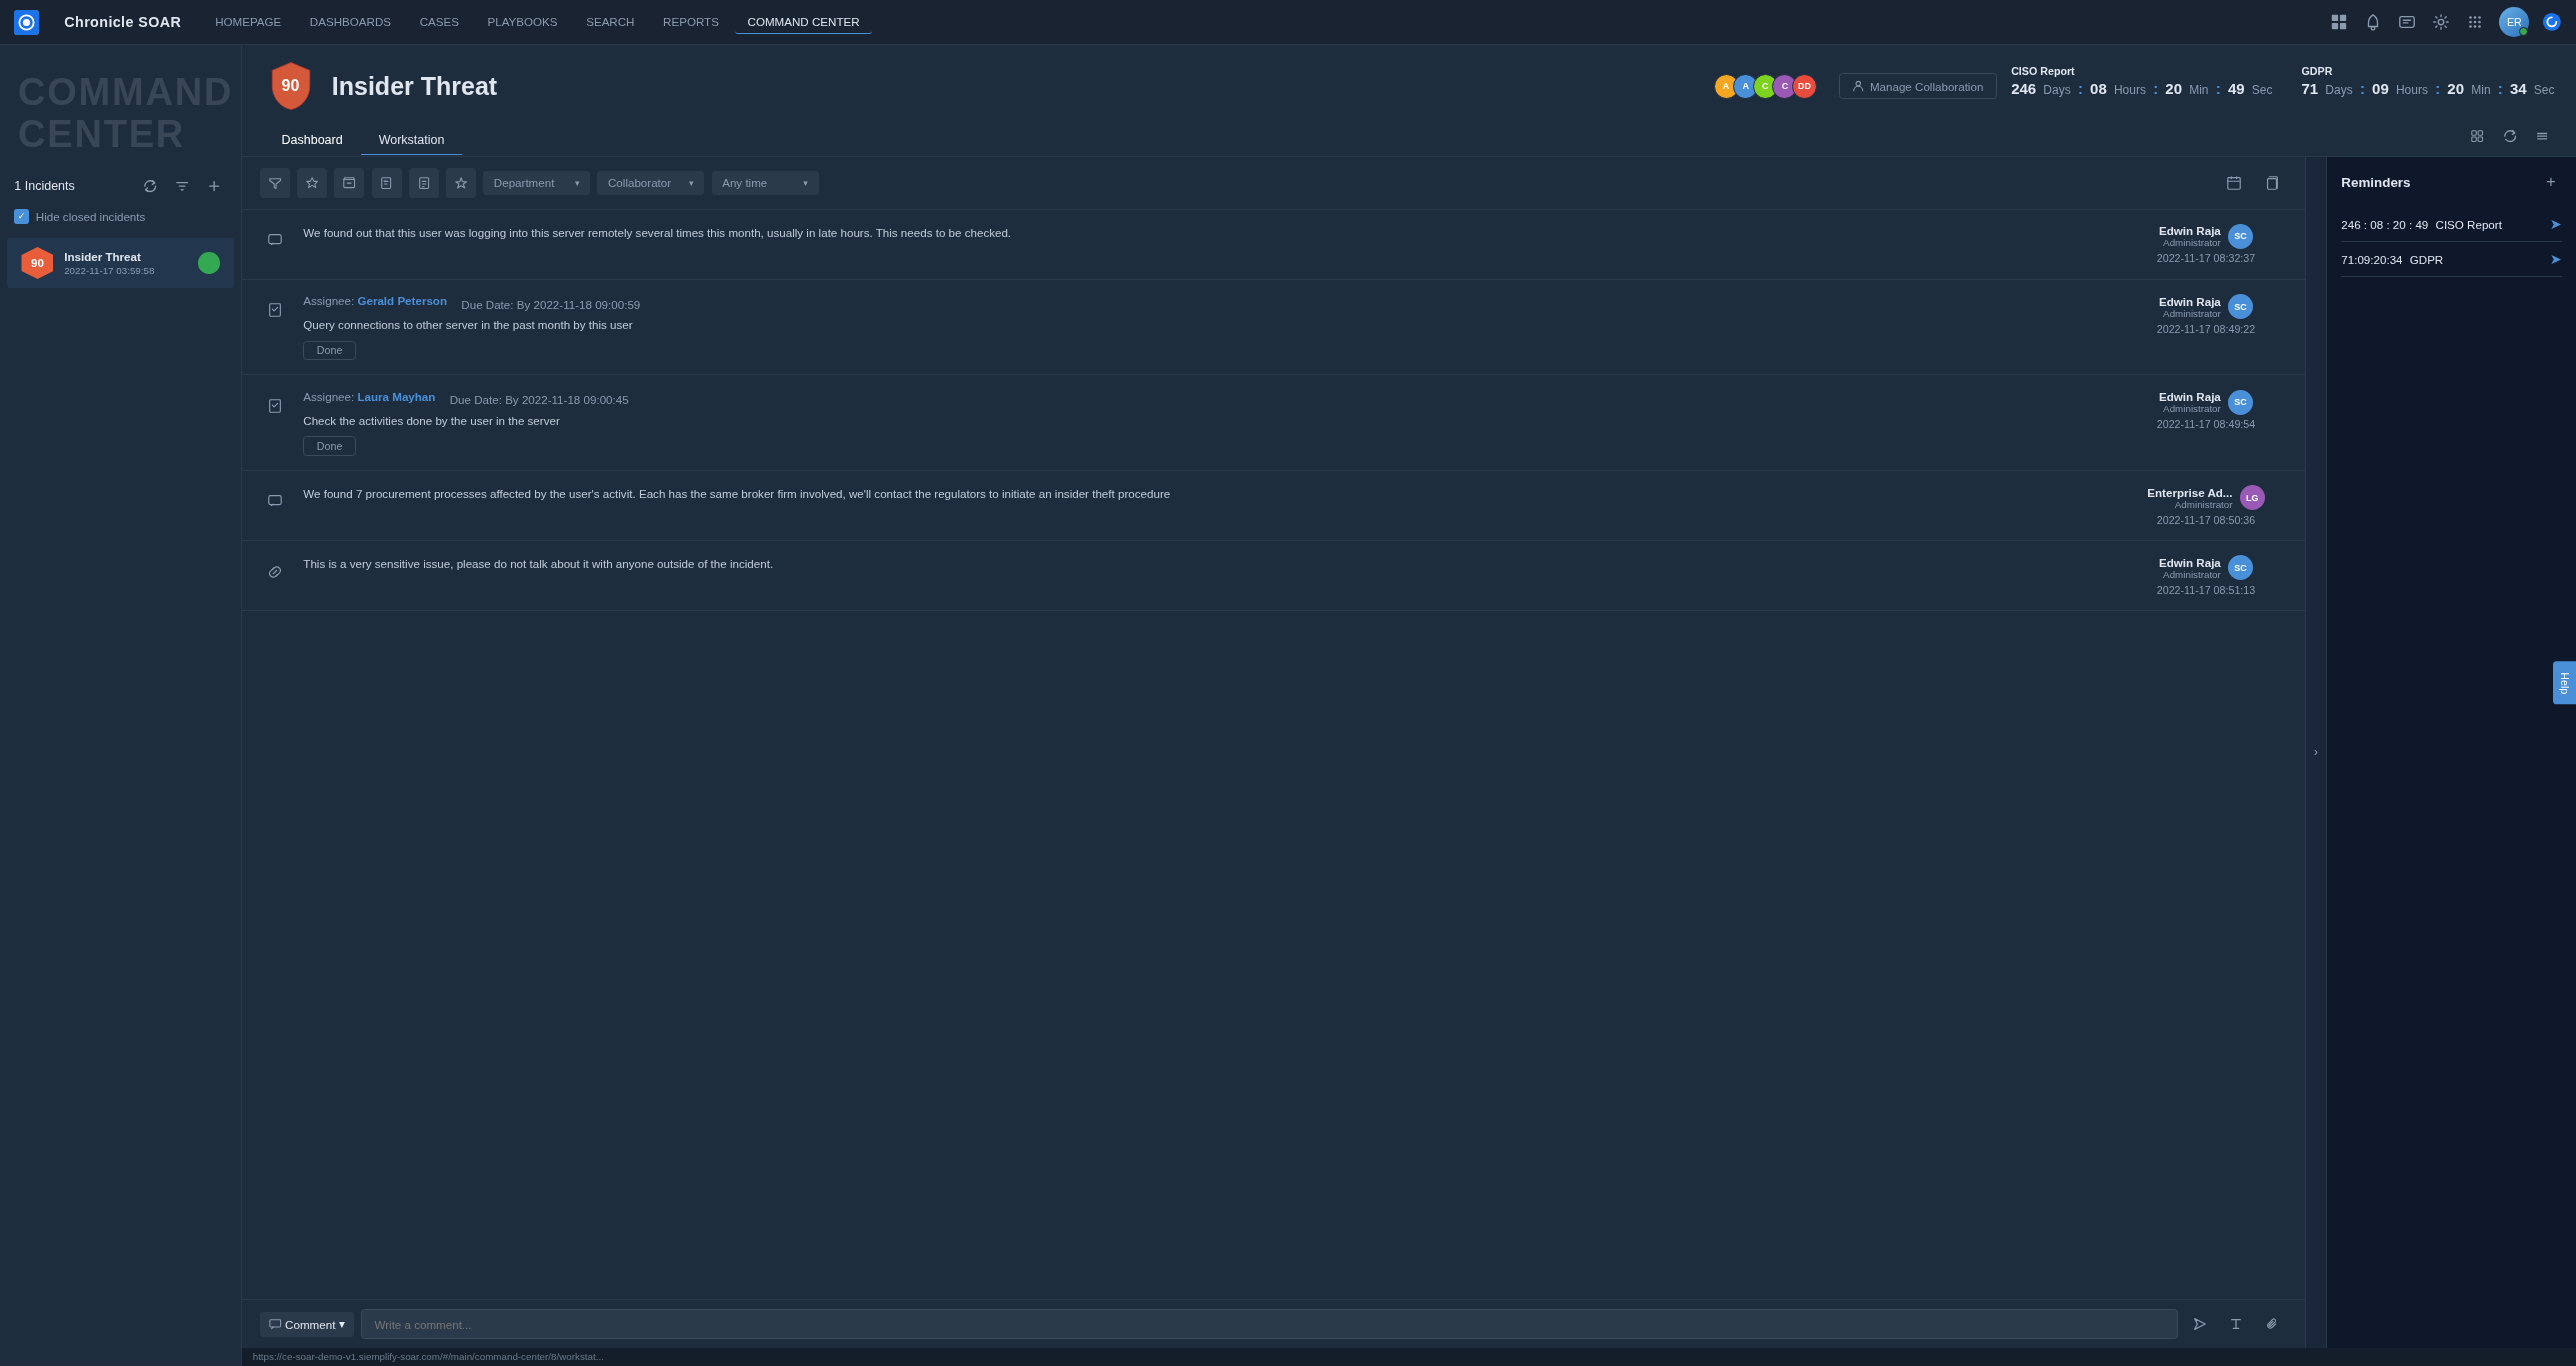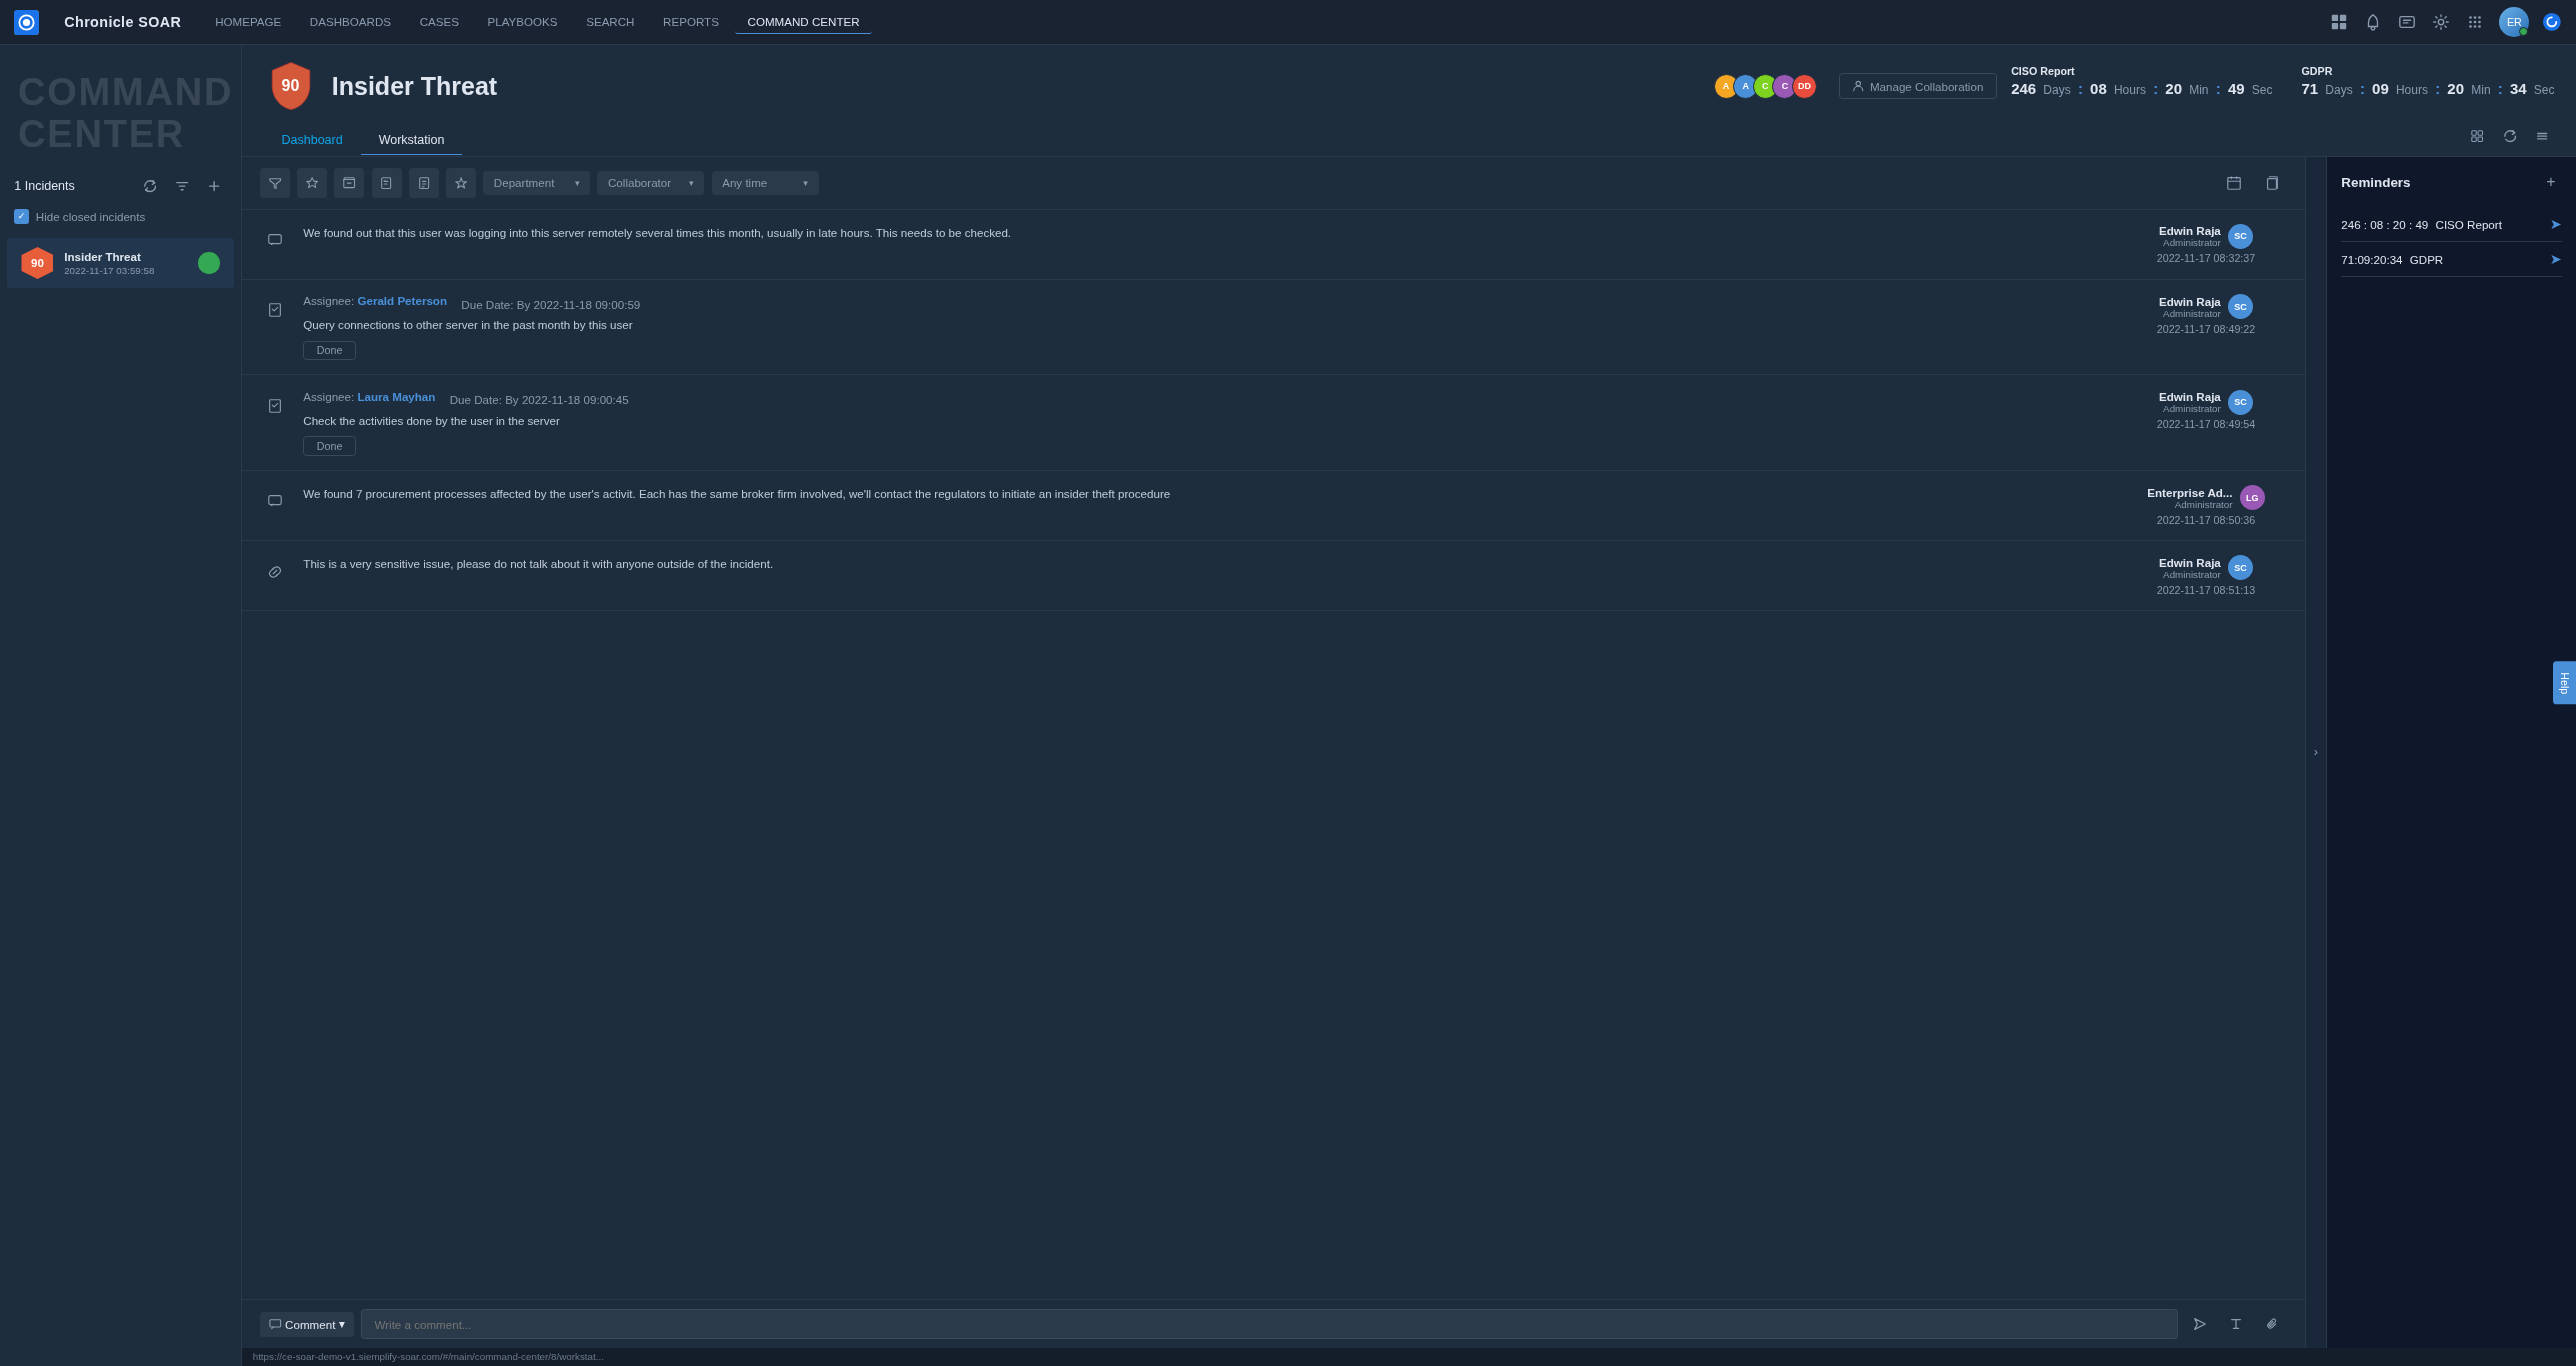--- a/index.html
+++ b/index.html
@@ -53,21 +53,21 @@
     .shield-number { position: absolute; top: 50%; left: 50%; transform: translate(-50%, -50%); font-size: 16px; font-weight: 900; color: white; }
     .incident-title { font-size: 25px; font-weight: 700; color: #e0e6f0; flex: 1; }
     .collaborators { display: flex; align-items: center; gap: -3.6px; margin-right: 7.2px; }
     .collab-avatar { width: 25px; height: 25px; border-radius: 50%; border: 1.8px solid #1e2d3e; display: flex; align-items: center; justify-content: center; font-size: 9px; font-weight: 700; color: white; margin-left: -5.4px; }
     .collab-avatar:first-child { margin-left: 0; }
     .manage-collab-btn { display: flex; align-items: center; gap: 5.4px; padding: 5.4px 12.5px; background: transparent; border: 0.9px solid #3a4a5a; border-radius: 3.6px; color: #8a9bb0; font-size: 11.6px; cursor: pointer; white-space: nowrap; }
     .incident-meta { font-size: 10.7px; color: #8a9bb0; display: flex; align-items: center; gap: 10.7px; margin-bottom: 10.7px; padding-left: 68px; }
     .incident-meta-icon { width: 18px; height: 18px; background: #34a853; border-radius: 50%; display: flex; align-items: center; justify-content: center; font-size: 9px; }
     .meta-separator { color: #3a4a5a; }
     .tabs { display: flex; gap: 0; padding-left: 0; }
-    .tab { padding: 7.2px 18px; font-size: 12.5px; color: #0ea5e9; cursor: pointer; border-bottom: 1.8px solid transparent; }
+    .tab { padding: 7.2px 18px; font-size: 12.5px; color: #ffffff; cursor: pointer; border-bottom: 1.8px solid transparent; }
     .tab.active { color: #e0e6f0; border-bottom-color: #4a90d9; }
     .tab-actions { margin-left: auto; display: flex; align-items: center; gap: 7.2px; padding-bottom: 7.2px; }
     .tab-icon-btn { width: 25px; height: 25px; display: flex; align-items: center; justify-content: center; color: #8a9bb0; cursor: pointer; font-size: 12.5px; }
 
     
     .workstation-body { display: flex; flex: 1; overflow: hidden; }
 
     
     .feed { flex: 1; overflow-y: auto; padding: 0; }
     .feed::-webkit-scrollbar { width: 5.4px; }

